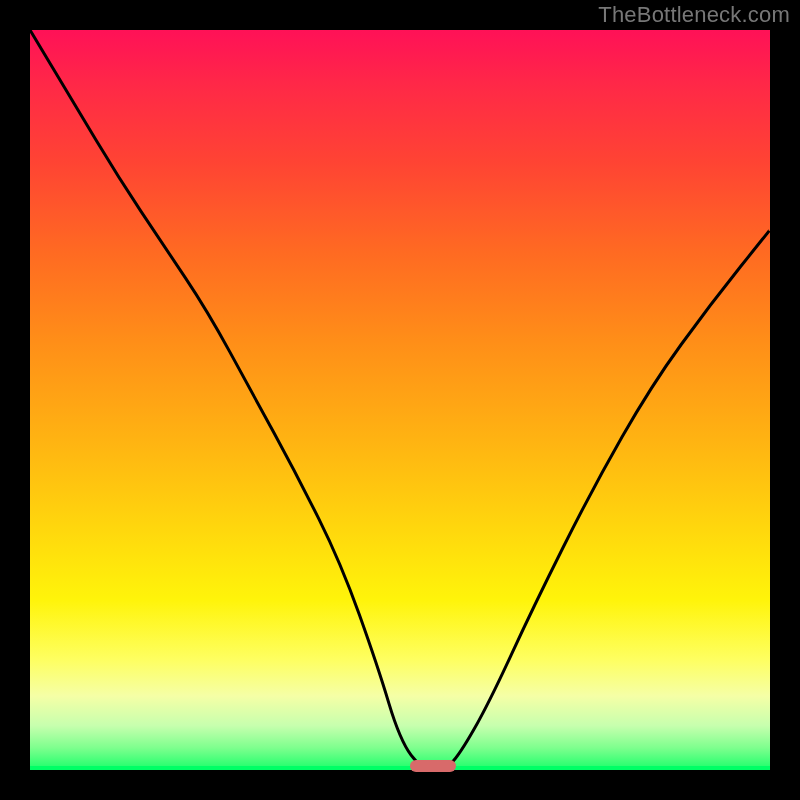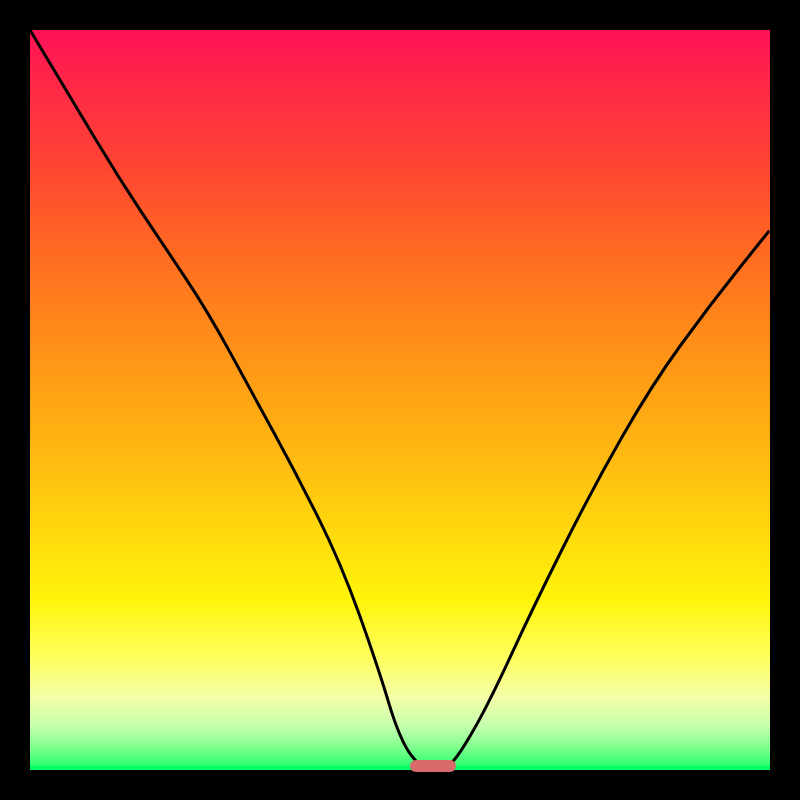--- a/index.html
+++ b/index.html
@@ -73,20 +73,21 @@
     right: 0;
     bottom: 0;
     height: 4px;
     background: #00ff66;
   }
 </style>
 </head>
 <body>
 
 <div class="frame">
+  <div class="watermark">TheBottleneck.com</div>
 
   <div class="plot-area">
     <svg class="curve" viewBox="0 0 740 740" preserveAspectRatio="none">
       <path id="curve-path" d="M 0.0 0.0 Q 0.0 0.0 22.2 37.0 Q 44.4 74.0 66.6 111.0 Q 88.8 148.0 111.0 181.3 Q 133.2 214.6 155.4 247.9 Q 177.6 281.2 199.8 321.9 Q 222.0 362.6 244.2 403.3 Q 266.4 444.0 288.6 488.4 Q 310.8 532.8 329.3 584.6 Q 347.8 636.4 358.9 673.4 Q 370.0 710.4 381.1 725.2 Q 392.2 740.0 403.3 740.0 Q 414.4 740.0 421.8 732.6 Q 429.2 725.2 444.0 699.3 Q 458.8 673.4 481.0 625.3 Q 503.2 577.2 532.8 518.0 Q 562.4 458.8 592.0 407.0 Q 621.6 355.2 651.2 314.5 Q 680.8 273.8 710.4 236.8 T 740.0 199.8" fill="none" stroke="#000000" stroke-width="3"></path>
     </svg>
     <div class="minimum-pill" id="min-pill" style="left: 54.5%; top: 99.5%; background: rgb(216, 106, 106);"></div>
     <div class="bottom-line"></div>
   </div>
 </div>
 

